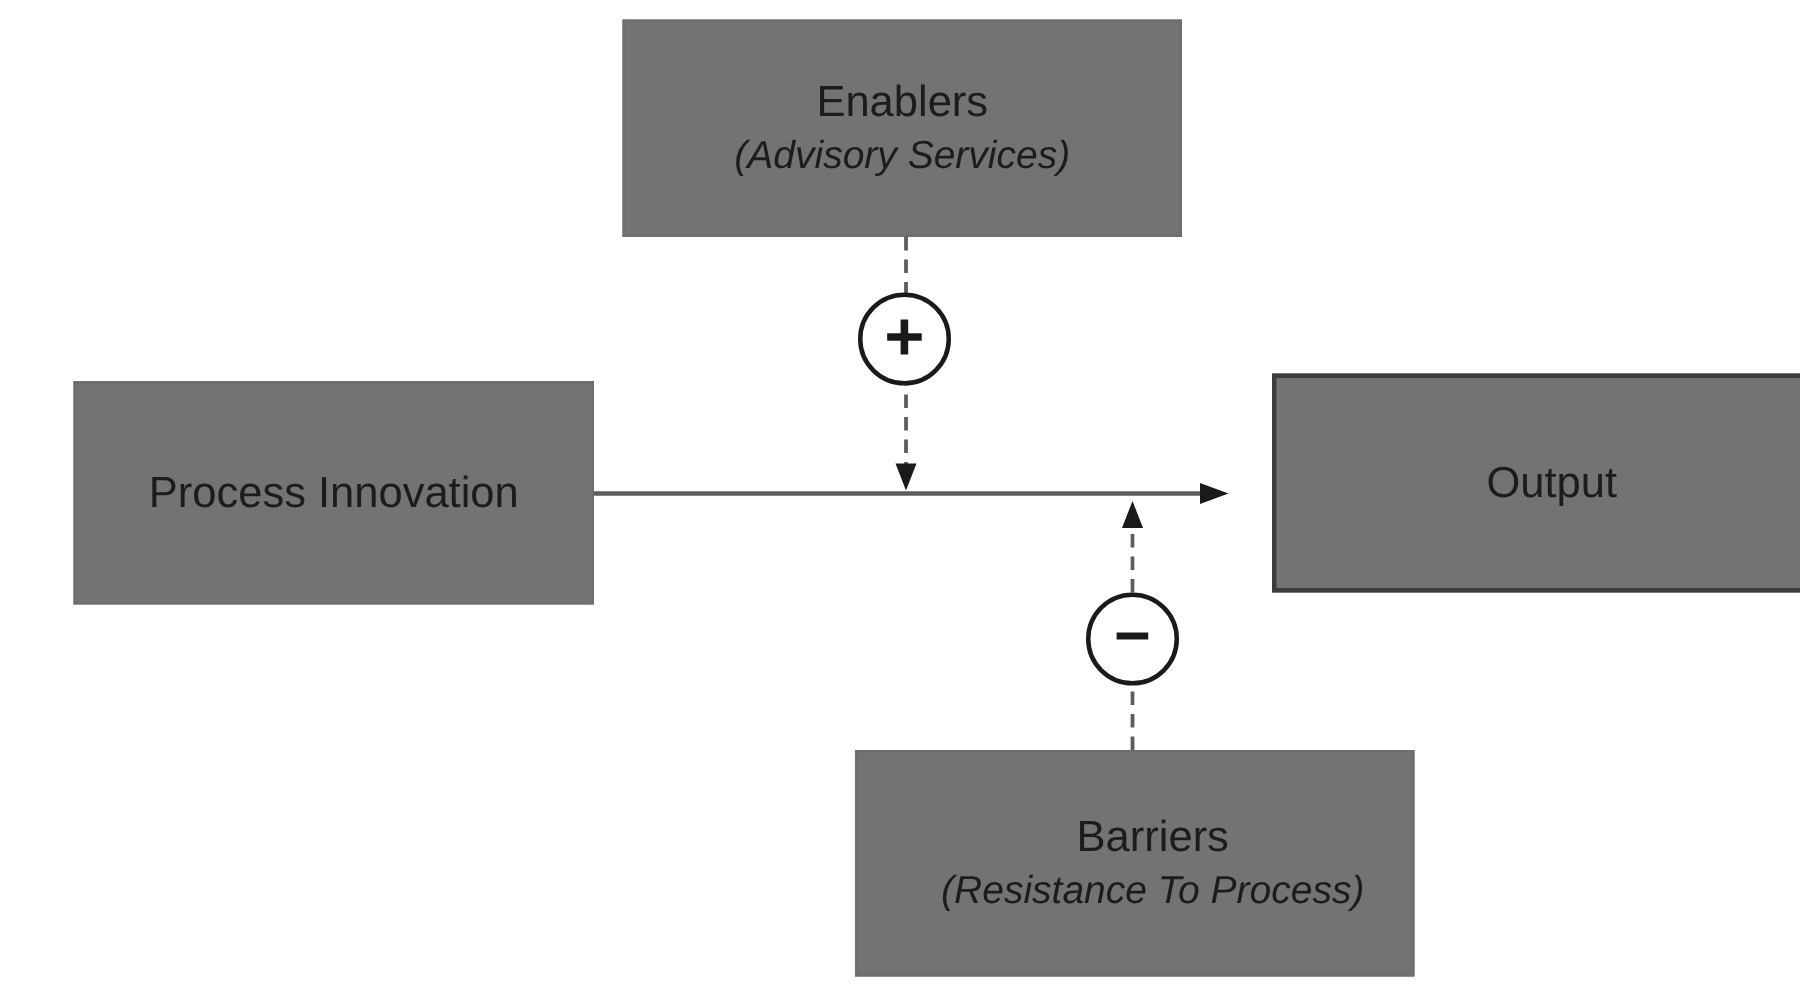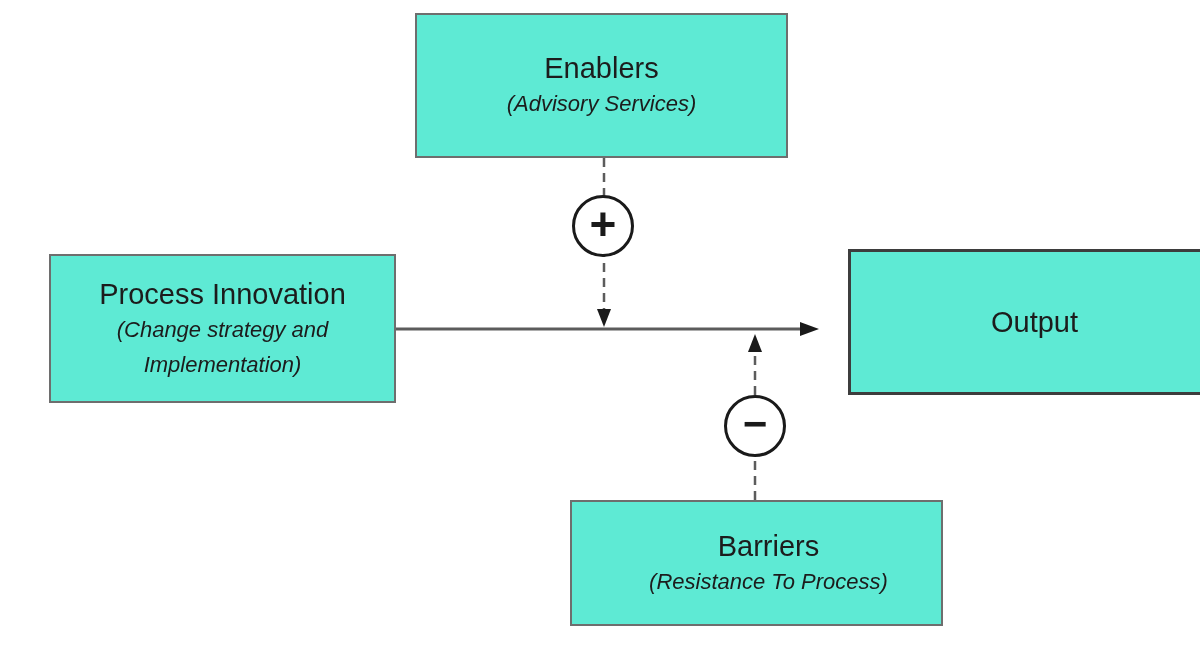--- a/index.html
+++ b/index.html
@@ -33,46 +33,46 @@
     stroke-width: 2.5;
     stroke-dasharray: 9 6;
     fill: none;
   }
   .arrowhead {
     fill: var(--arrow, #1a1a1a);
     stroke: none;
   }
   .box {
     position: absolute;
-    background: #5eead4;
+    background: #737373;
     border: 2px solid var(--box-border, #6e6e6e);
     display: flex;
     flex-direction: column;
     align-items: center;
     justify-content: center;
     text-align: center;
     box-sizing: border-box;
   }
   .box .title {
     font-size: 29px;
     line-height: 36px;
     color: var(--text, #1c1c1c);
   }
   .box .subtitle {
-    font-size: 22px;
+    font-size: 26px;
     line-height: 35px;
     font-style: italic;
     color: var(--text, #1c1c1c);
   }
   .box-enablers  { left: 415px; top: 13px;  width: 373px; height: 145px; }
   .box-process   { left: 13px;  top: 254px; width: 347px; height: 149px; margin-left: 36px; }
   .box-process .subtitle { max-width: 320px; }
   .box-output    { left: 848px; top: 249px; width: 373px; height: 146px;
                    border: 3px solid var(--output-border, #3d3d3d); }
-  .box-barriers  { left: 570px; top: 500px; width: 373px; height: 126px; padding-left: 24px; }
+  .box-barriers  { left: 570px; top: 500px; width: 373px; height: 151px; padding-left: 24px; }
   .sign-circle {
     position: absolute;
     width: 56px;
     height: 56px;
     border: 3px solid var(--arrow, #1a1a1a);
     border-radius: 50%;
     background: #ffffff;
     display: flex;
     align-items: center;
     justify-content: center;
@@ -106,21 +106,20 @@
     <polygon class="arrowhead" points="755,334 748,352 762,352"></polygon>
   </svg>
 
   <div class="box box-enablers">
     <div class="title">Enablers</div>
     <div class="subtitle">(Advisory Services)</div>
   </div>
 
   <div class="box box-process">
     <div class="title">Process Innovation</div>
-    <div class="subtitle">(Change strategy and Implementation)</div>
   </div>
 
   <div class="box box-output">
     <div class="title">Output</div>
   </div>
 
   <div class="box box-barriers">
     <div class="title">Barriers</div>
     <div class="subtitle">(Resistance To Process)</div>
   </div>

